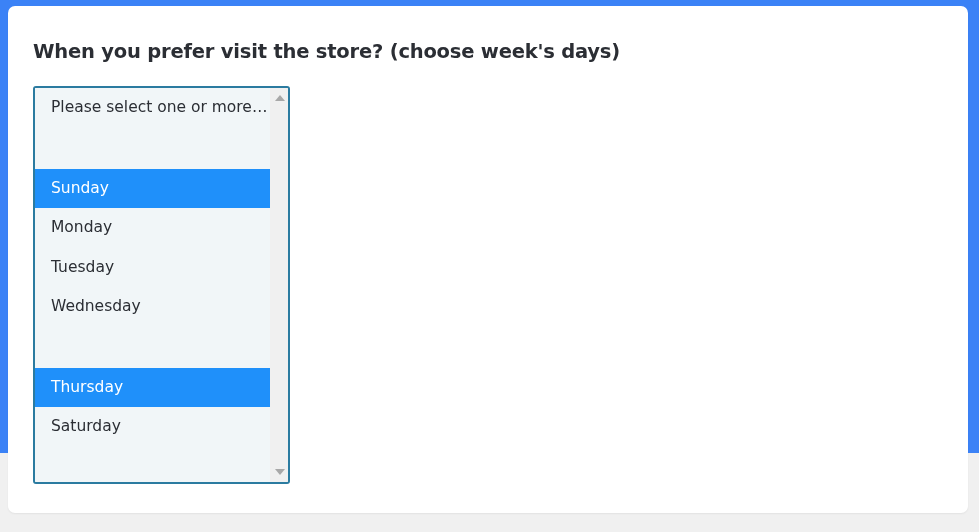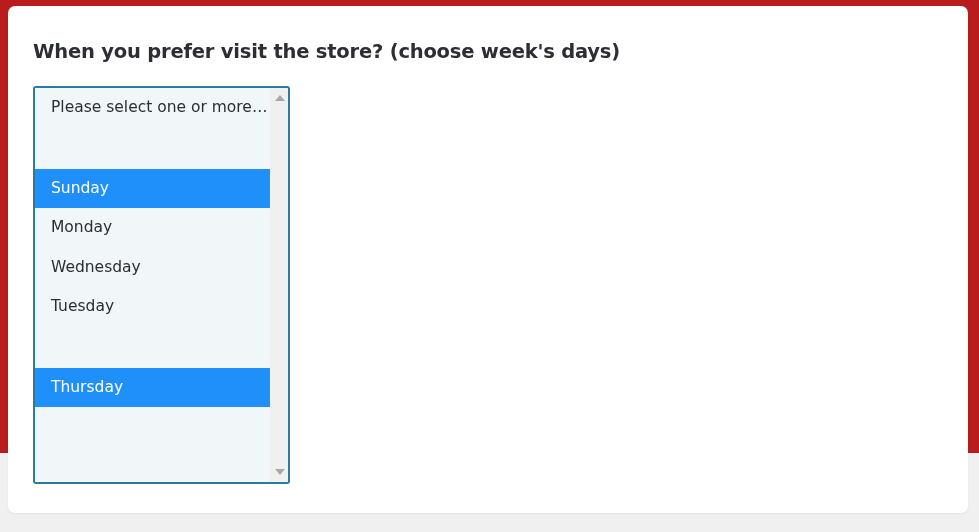--- a/index.html
+++ b/index.html
@@ -11,21 +11,21 @@
     height: 532px;
     background: #f0f0f0;
     font-family: "DejaVu Sans", "Liberation Sans", sans-serif;
     overflow: hidden;
   }
 
   .page {
     position: relative;
     width: 979px;
     height: 453px;
-    background: #b91c1c;
+    background: #3b82f6;
   }
 
   
   .card {
     position: absolute;
     left: 8px;
     top: 6px;
     width: 960px;
     height: 507px;
     background: #ffffff;
@@ -137,23 +137,24 @@
   <div class="card">
 
     <div class="question-title">When you prefer visit the store? (choose week's days)</div>
 
     <div class="listbox">
 
       <div class="options">
           <div class="option placeholder">Please select one or more ...</div>
           <div class="option selected">Sunday</div>
           <div class="option">Monday</div>
+          <div class="option">Tuesday</div>
           <div class="option">Wednesday</div>
-          <div class="option">Tuesday</div>
           <div class="option selected">Thursday</div>
+          <div class="option">Saturday</div>
         </div>
 
       <div class="scrollbar">
         <div class="sb-arrow up">
           <span class="tri up"></span>
         </div>
         <div class="sb-track"></div>
         <div class="sb-arrow down">
           <span class="tri down"></span>
         </div>

